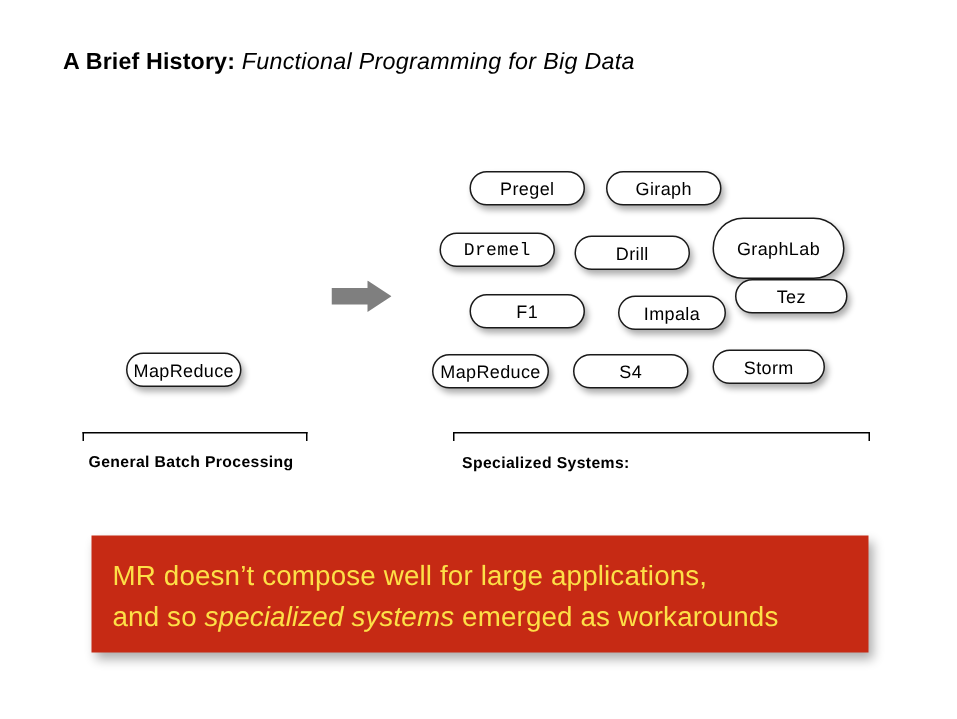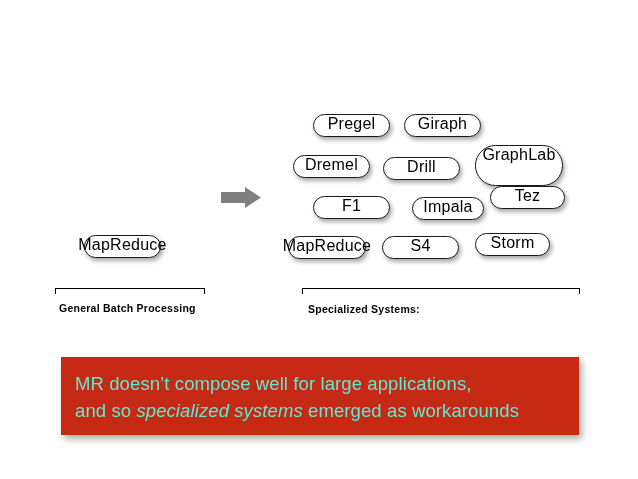--- a/index.html
+++ b/index.html
@@ -28,23 +28,23 @@
   .title .t-ital{ font-style:italic; font-weight:normal; letter-spacing:.2px;}
 
   
   .pill{
     position:absolute;
     box-sizing:border-box;
     background:#ffffff;
     border:1.3px solid #1a1a1a;
     border-radius:999px;
     display:flex;
-    align-items:flex-start;
+    align-items:center;
     justify-content:center;
-    font-size:16px;
+    font-size:12px;
     color:#000000;
     white-space:nowrap;
     box-shadow:2px 3px 4px rgba(0,0,0,0.33);
     letter-spacing:.25px;
   }
 
   
   .arrow{
     position:absolute;
     left:221px; top:187px;
@@ -84,51 +84,55 @@
     left:61px; top:357px;
     width:518px; height:78px;
     background:#C62A14;
     box-shadow:3px 4px 7px rgba(0,0,0,0.33);
     box-sizing:border-box;
   }
   .banner-text{
     position:absolute;
     left:14px; top:13px;
     width:500px;
-    color:#5eead4;
+    color:#fde047;
     font-size:18.5px;
     line-height:27px;
     letter-spacing:.1px;
   }
   .banner-text .b-ital{ font-style:italic; }
 </style>
 </head>
 <body>
 
 <div id="slide">
 
+  <div class="title">
+    <span class="t-bold">A Brief History:</span>
+    <span class="t-ital">Functional Programming for Big Data</span>
+  </div>
 
   <div class="pill" id="general-box" style="left: 84px; top: 187px; width: 77px; height: 23px; margin-top: 48px;">
     <span>MapReduce</span>
   </div>
 
   <div class="arrow">
     <svg width="40" height="21" viewBox="0 0 40 21" xmlns="http://www.w3.org/2000/svg">
       <path d="M0 5 L24 5 L24 0 L40 10.5 L24 21 L24 16 L0 16 Z" fill="#7F7F7F"></path>
     </svg>
   </div>
 
   <div id="pill-host">
       <div class="pill" style="left: 313px; top: 114px; width: 77px; height: 23px;">
         <span>Pregel</span>
       </div>
       <div class="pill" style="left: 404px; top: 114px; width: 77px; height: 23px;">
         <span>Giraph</span>
       </div>
-      <div class="pill" style="left: 293px; top: 155px; width: 77px; height: 23px;">
+      <div class="pill" style="left: 293px; top: 155px; width: 77px; height: 23px; font-family: Liberation Mono, monospace;">
         <span>Dremel</span>
       </div>
       <div class="pill" style="left: 383px; top: 157px; width: 77px; height: 23px;">
         <span>Drill</span>
       </div>
       <div class="pill" style="left: 475px; top: 145px; width: 88px; height: 41px;">
         <span>GraphLab</span>
       </div>
       <div class="pill" style="left: 313px; top: 196px; width: 77px; height: 23px;">
         <span>F1</span>

